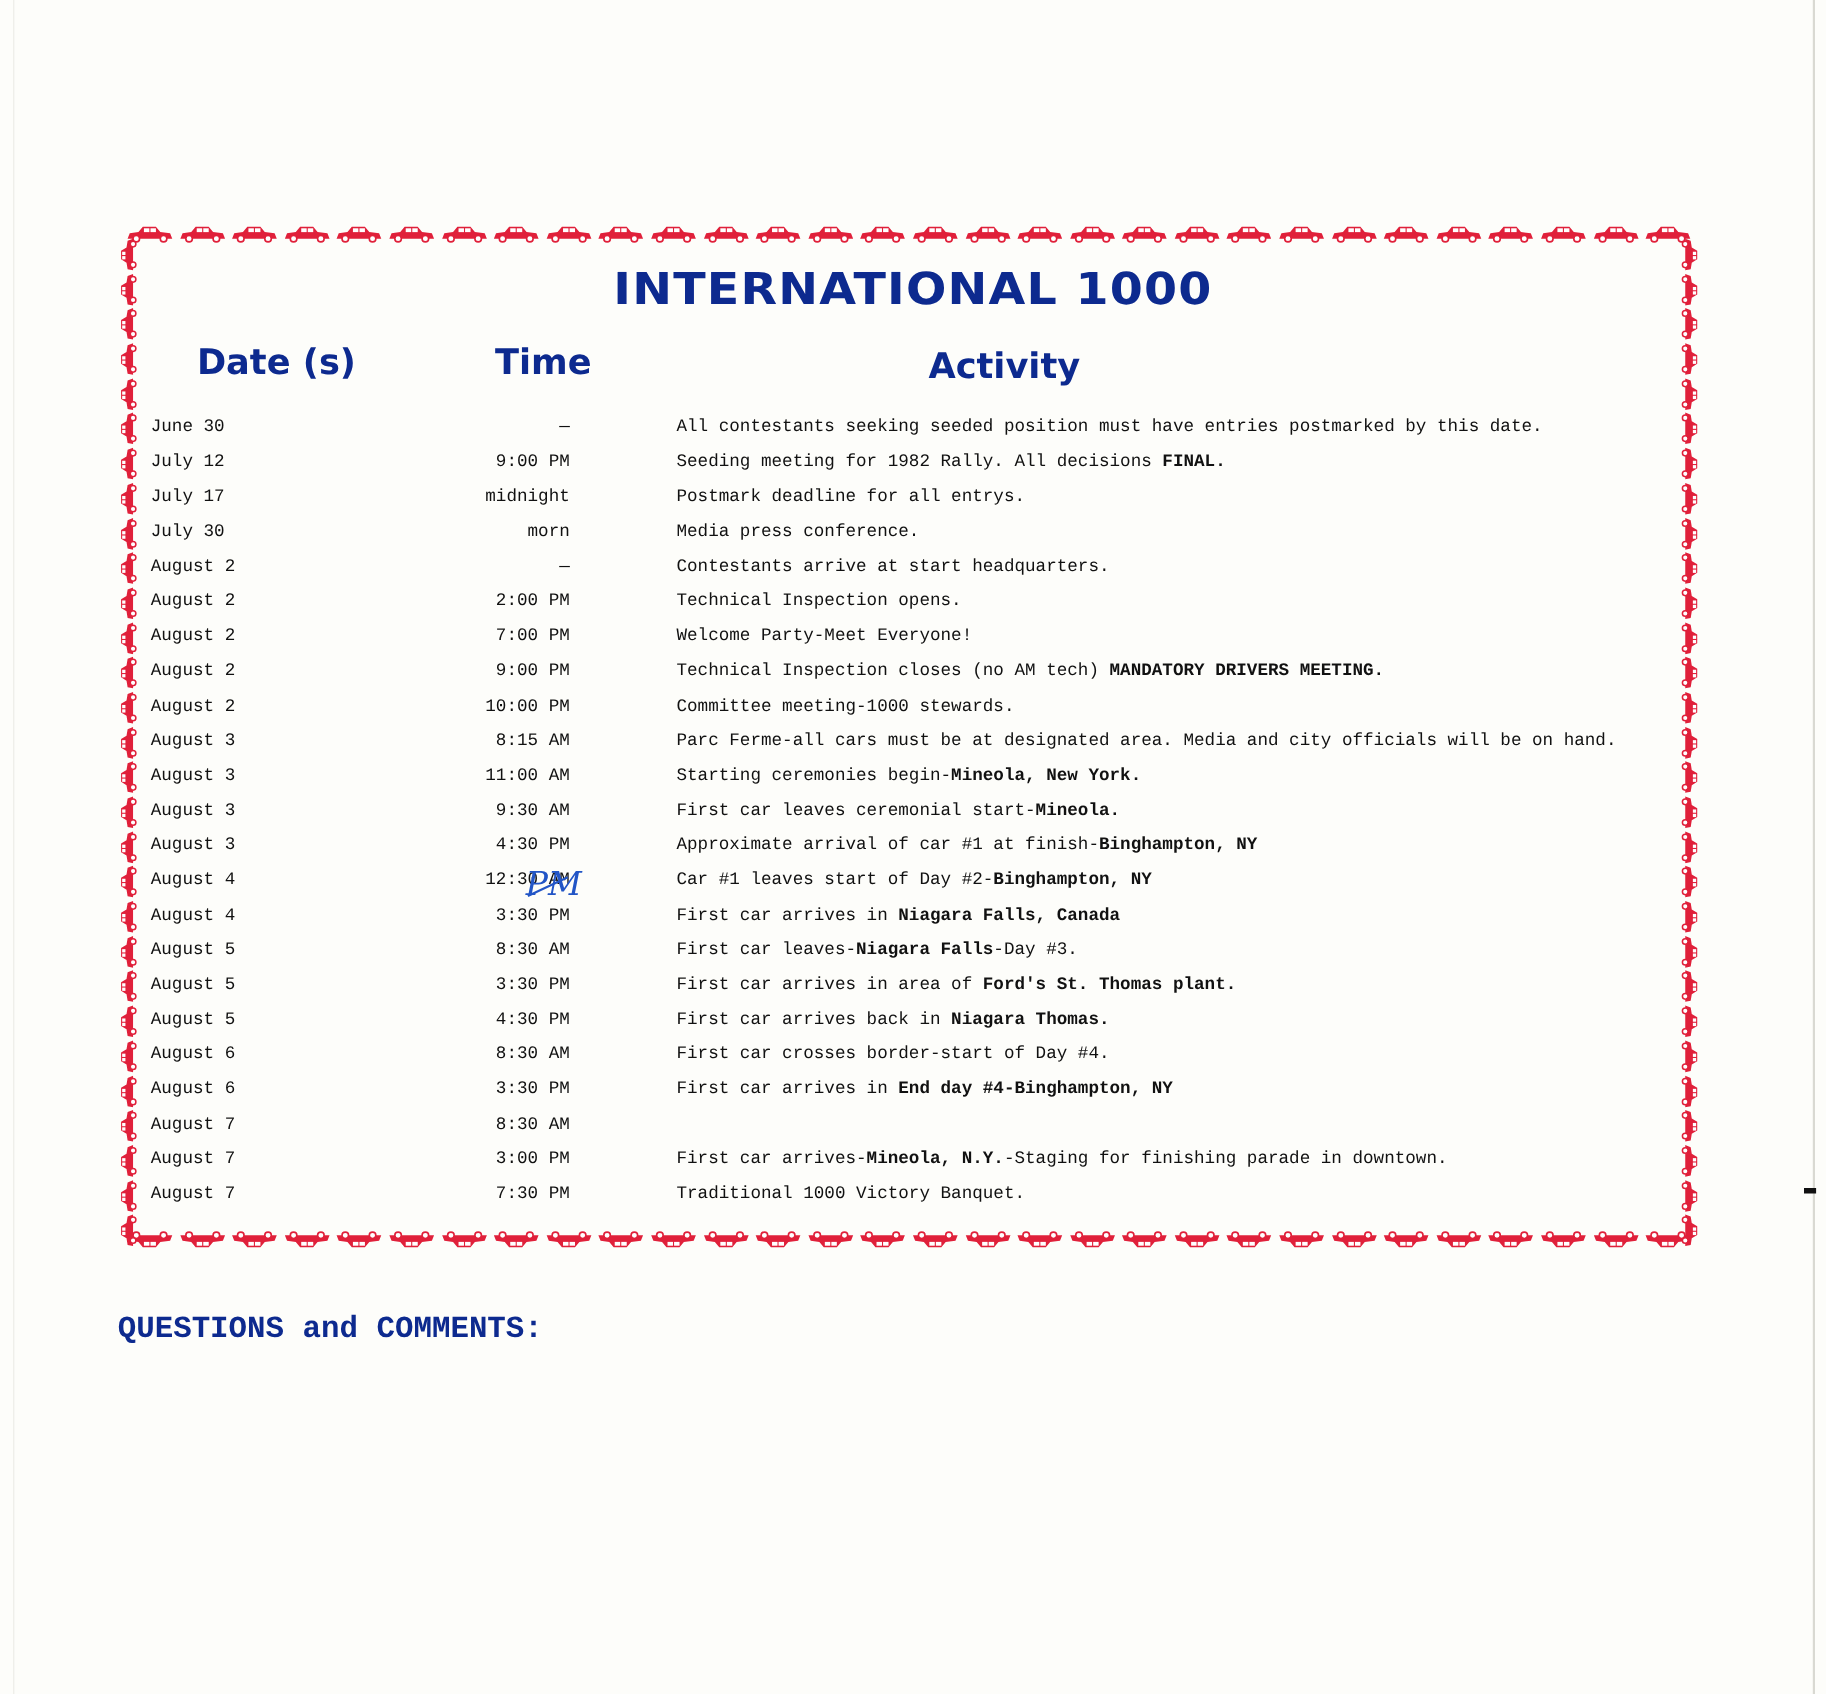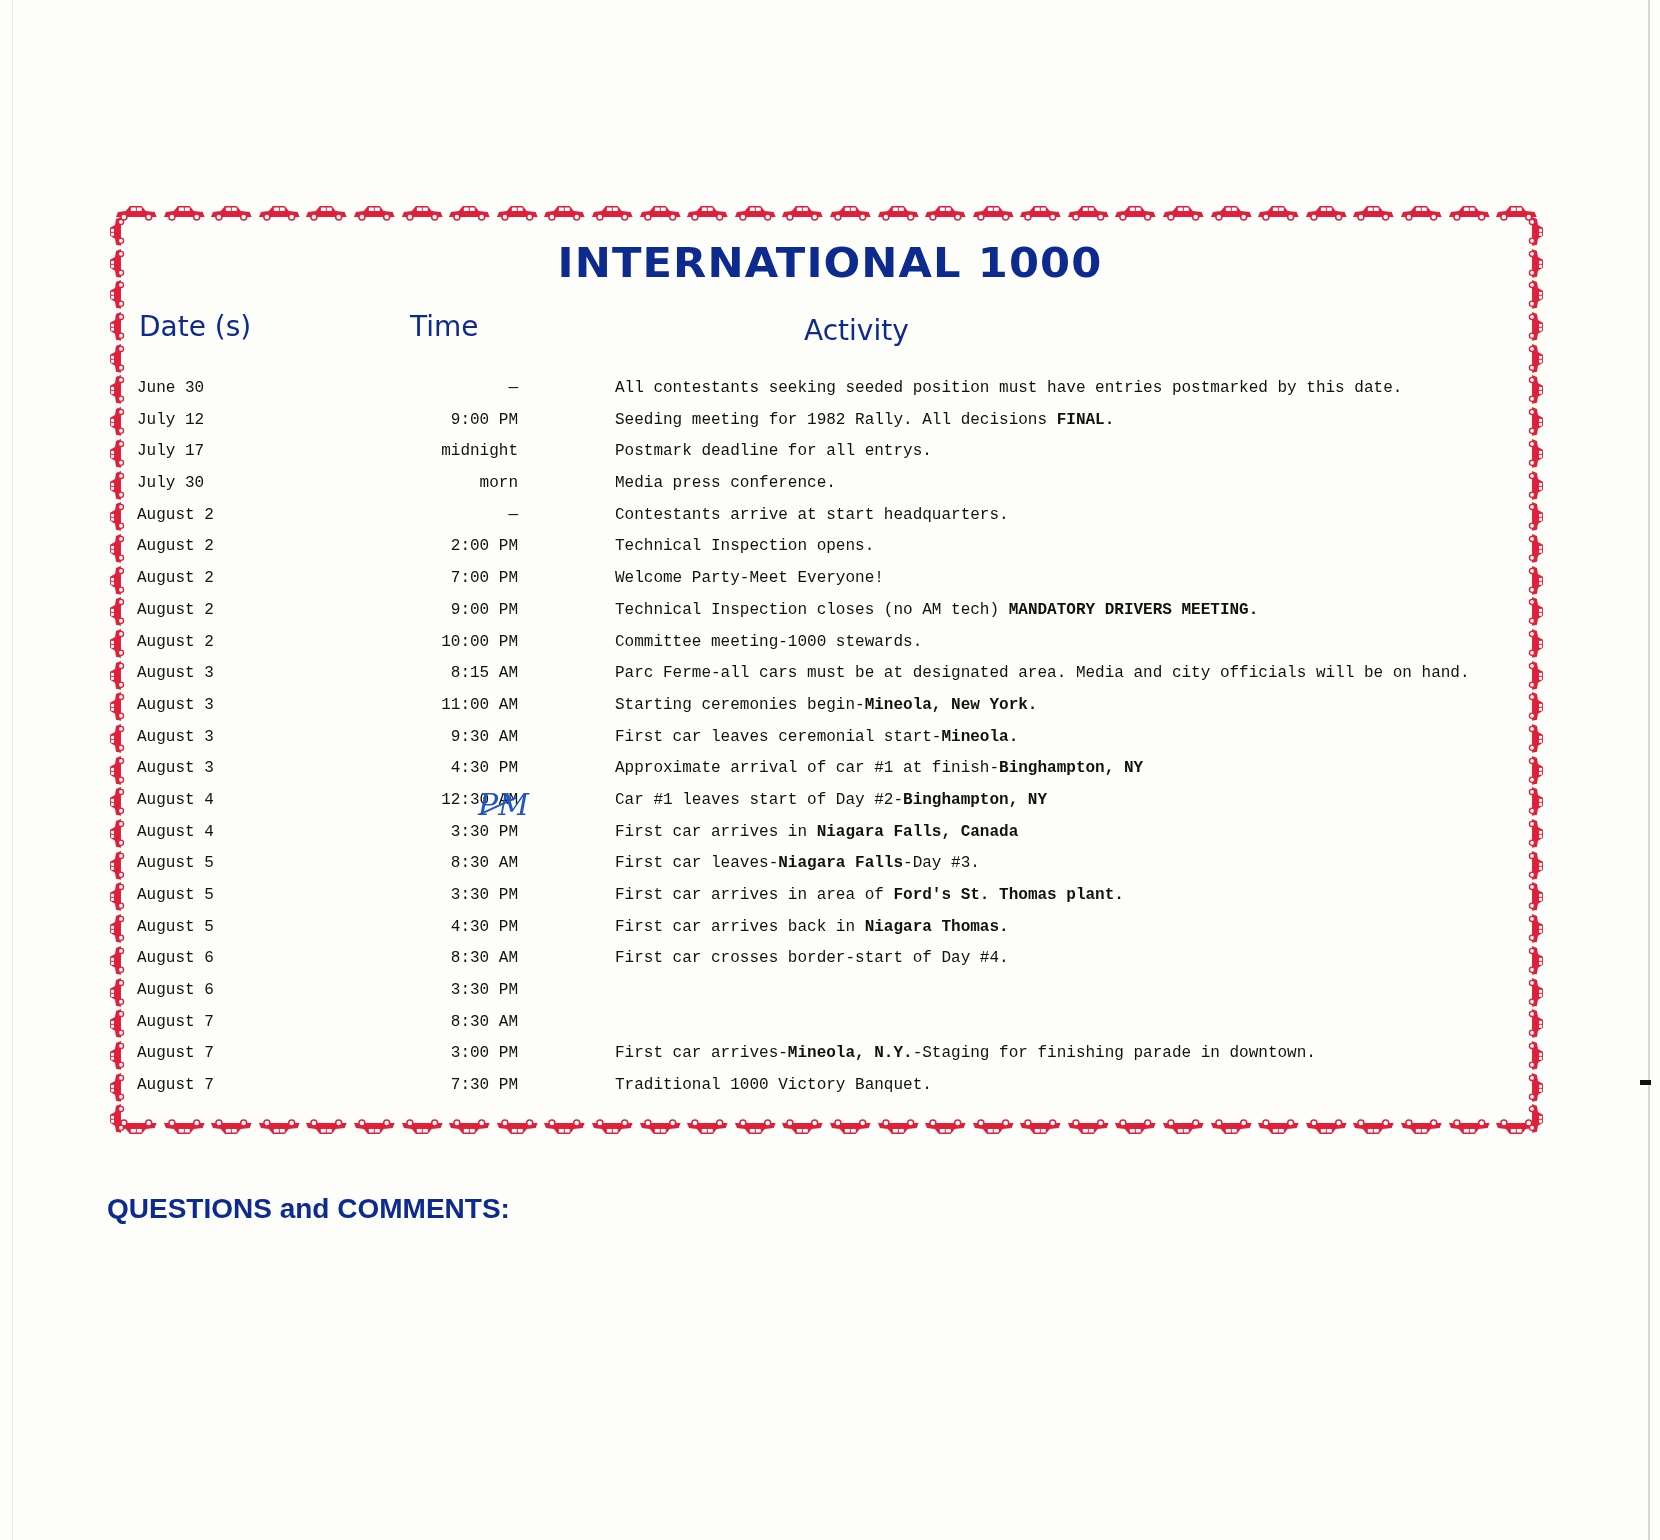--- a/index.html
+++ b/index.html
@@ -17,40 +17,40 @@
   .border-v { position:absolute; display:flex; flex-direction:column; }
   .car-h { width:47.6px; height:20px; display:block; }
   .car-v { width:20px; height:31.7px; display:block; }
 
   .title {
     position:absolute; left:0; width:1660px; top:240px; text-align:center;
     font-family:"DejaVu Sans", sans-serif; font-weight:bold;
     font-size:40px; letter-spacing:1px; color:var(--blue);
     transform:scaleX(1.08);
   }
-  .hdr { position:absolute; top:310px; color:var(--blue); font-weight:normal; font-size:28px;
-         font-family:"DejaVu Sans", sans-serif; }
+  .hdr { position:absolute; top:310px; color:var(--blue); font-weight:bold; font-size:32px;
+         font-family:"DejaVu Sans", sans-serif;margin-left:40px; }
   .hdr-date { left:139px; }
   .hdr-time { left:410px; }
   .hdr-activity { left:804px; top:314px; }
 
   .rows { position:absolute; left:0; top:379px; width:1660px; }
   .row { position:relative; height:31.7px; font-size:16px; color:#111;
          font-family:Liberation Mono, monospace; }
   .row span { position:absolute; top:0; white-space:nowrap; }
   .c-date { left:137px; }
   .c-time { right:1142px; text-align:right; }
   .c-act { left:615px; }
   .c-act b { font-weight:bold; }
   .hand { position:absolute; left:478px; top:787px; color:#2255c6; font-family:"DejaVu Serif", serif;
           font-style:italic; font-size:30px; }
   .strike { position:absolute; left:478px; top:805px; width:40px; height:2px; background:#2255c6; transform:rotate(-25deg); }
 
   .qc { position:absolute; left:107px; top:1193px; color:var(--blue); font-weight:bold; font-size:28px;
-        font-family:Liberation Sans, sans-serif; }
+        font-family:Liberation Mono, monospace; }
 </style>
 </head>
 <body>
 
 <div class="page-edge-left"></div>
 <div class="page-edge-right"></div>
 <div class="edge-mark"></div>
 
 <div id="border-top" class="border-h" style="left:112px; top:203px;">
     <svg class="car-h" viewBox="0 0 48 20">
@@ -985,20 +985,21 @@
       <span class="c-act"><span style="position:static">First car arrives back in </span><b style="position:static">Niagara Thomas.</b><span style="position:static"></span></span>
     </div>
     <div class="row">
       <span class="c-date">August 6</span>
       <span class="c-time">8:30 AM</span>
       <span class="c-act"><span style="position:static">First car crosses border-start of Day #4.</span><b style="position:static"></b><span style="position:static"></span></span>
     </div>
     <div class="row">
       <span class="c-date">August 6</span>
       <span class="c-time">3:30 PM</span>
+      <span class="c-act"><span style="position:static">First car arrives in </span><b style="position:static">End day #4-Binghampton, NY</b><span style="position:static"></span></span>
     </div>
     <div class="row">
       <span class="c-date">August 7</span>
       <span class="c-time">8:30 AM</span>
     </div>
     <div class="row">
       <span class="c-date">August 7</span>
       <span class="c-time">3:00 PM</span>
       <span class="c-act"><span style="position:static">First car arrives-</span><b style="position:static">Mineola, N.Y.</b><span style="position:static">-Staging for finishing parade in downtown.</span></span>
     </div>

